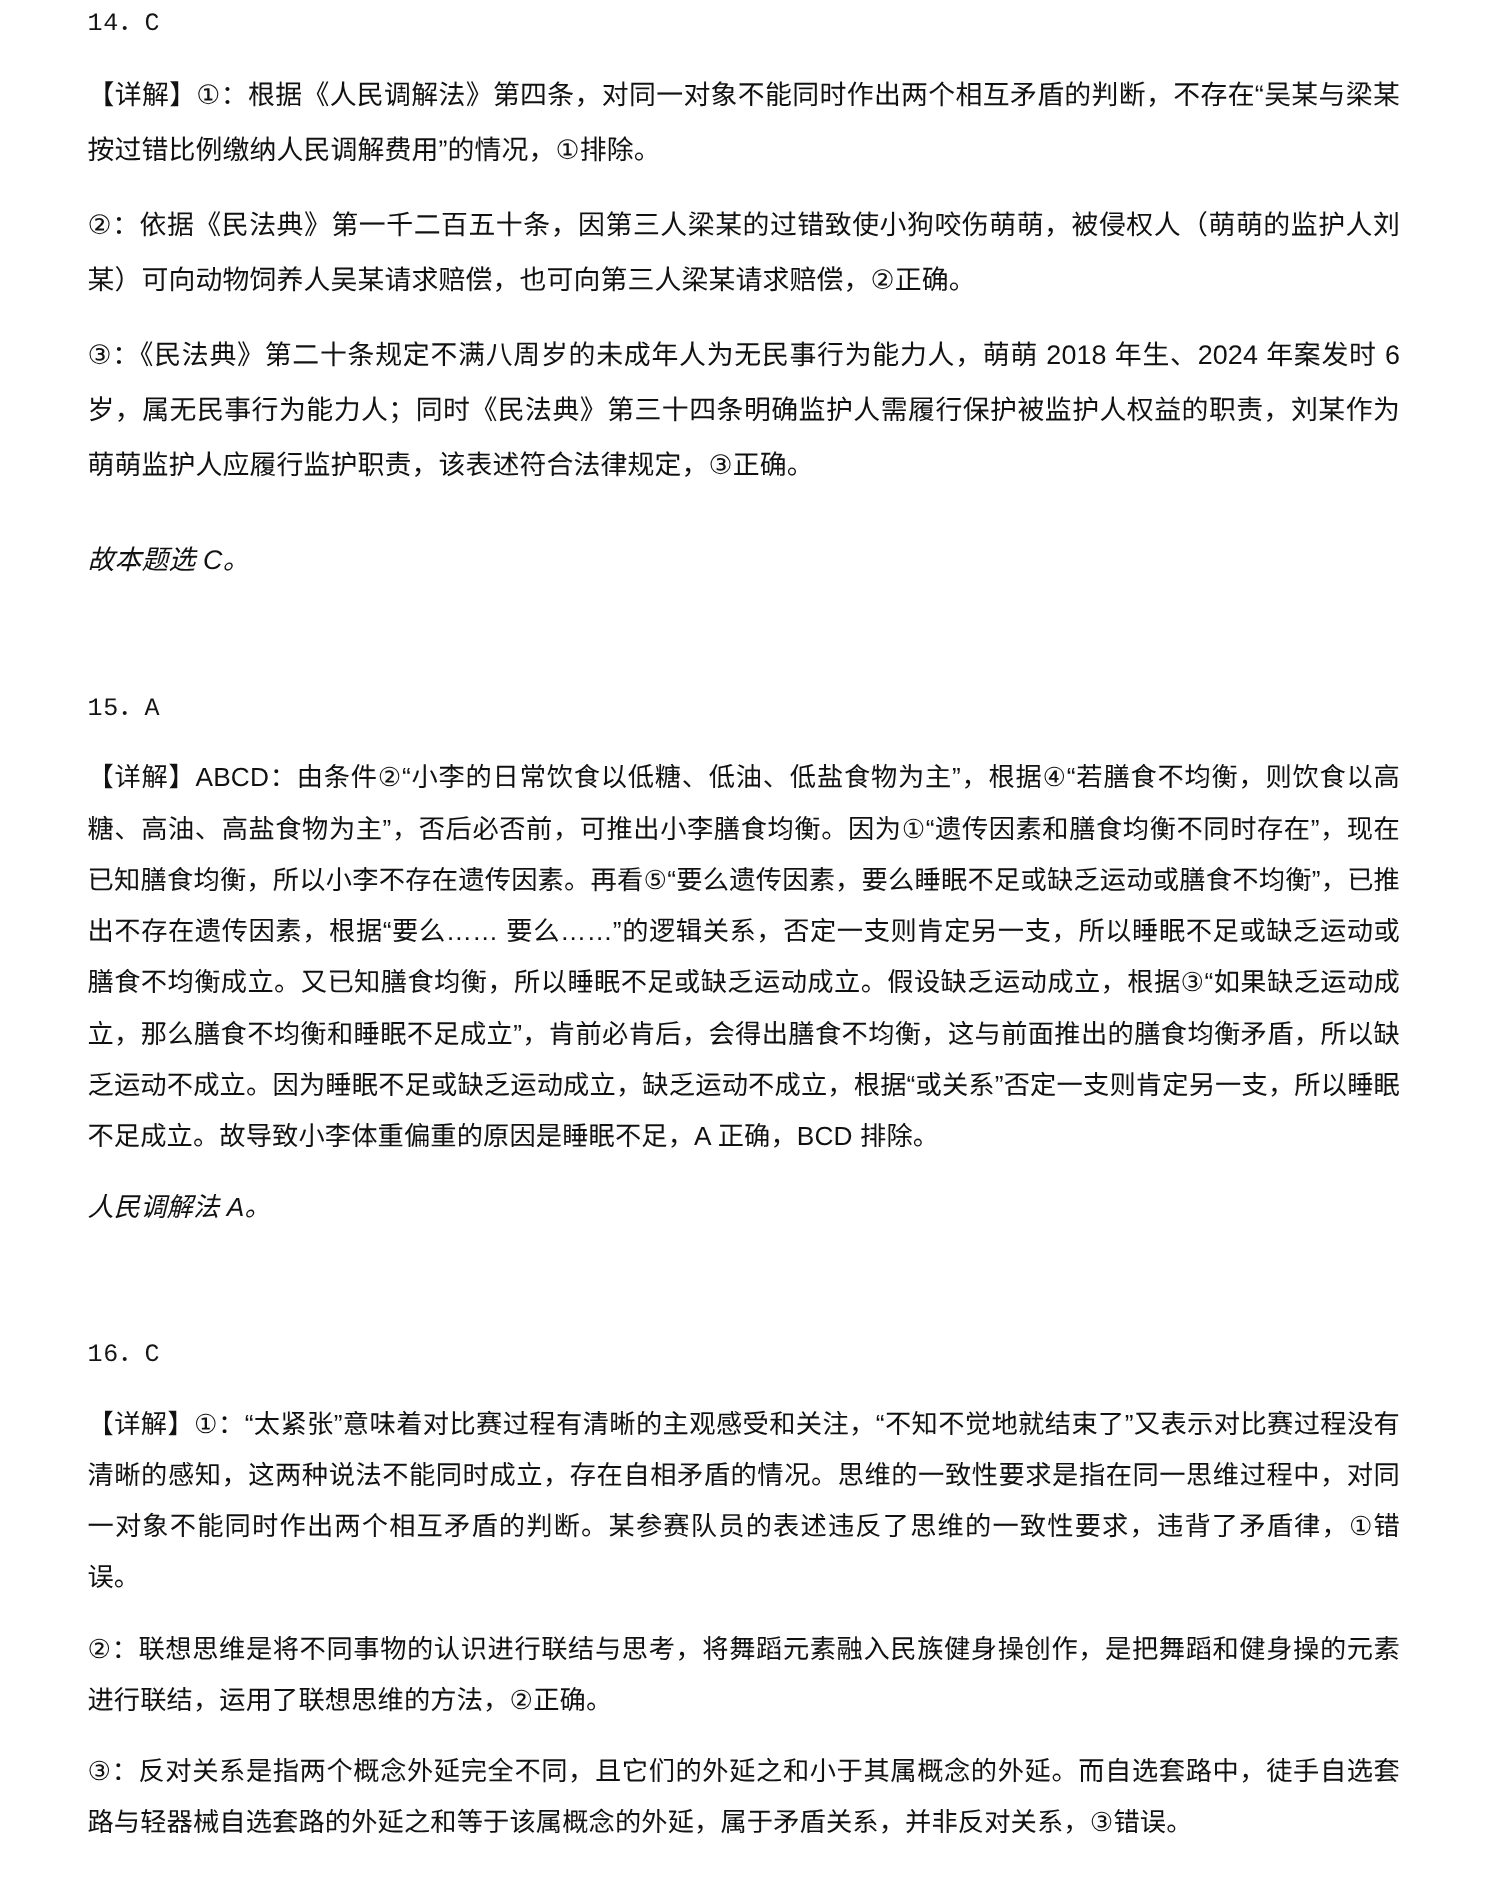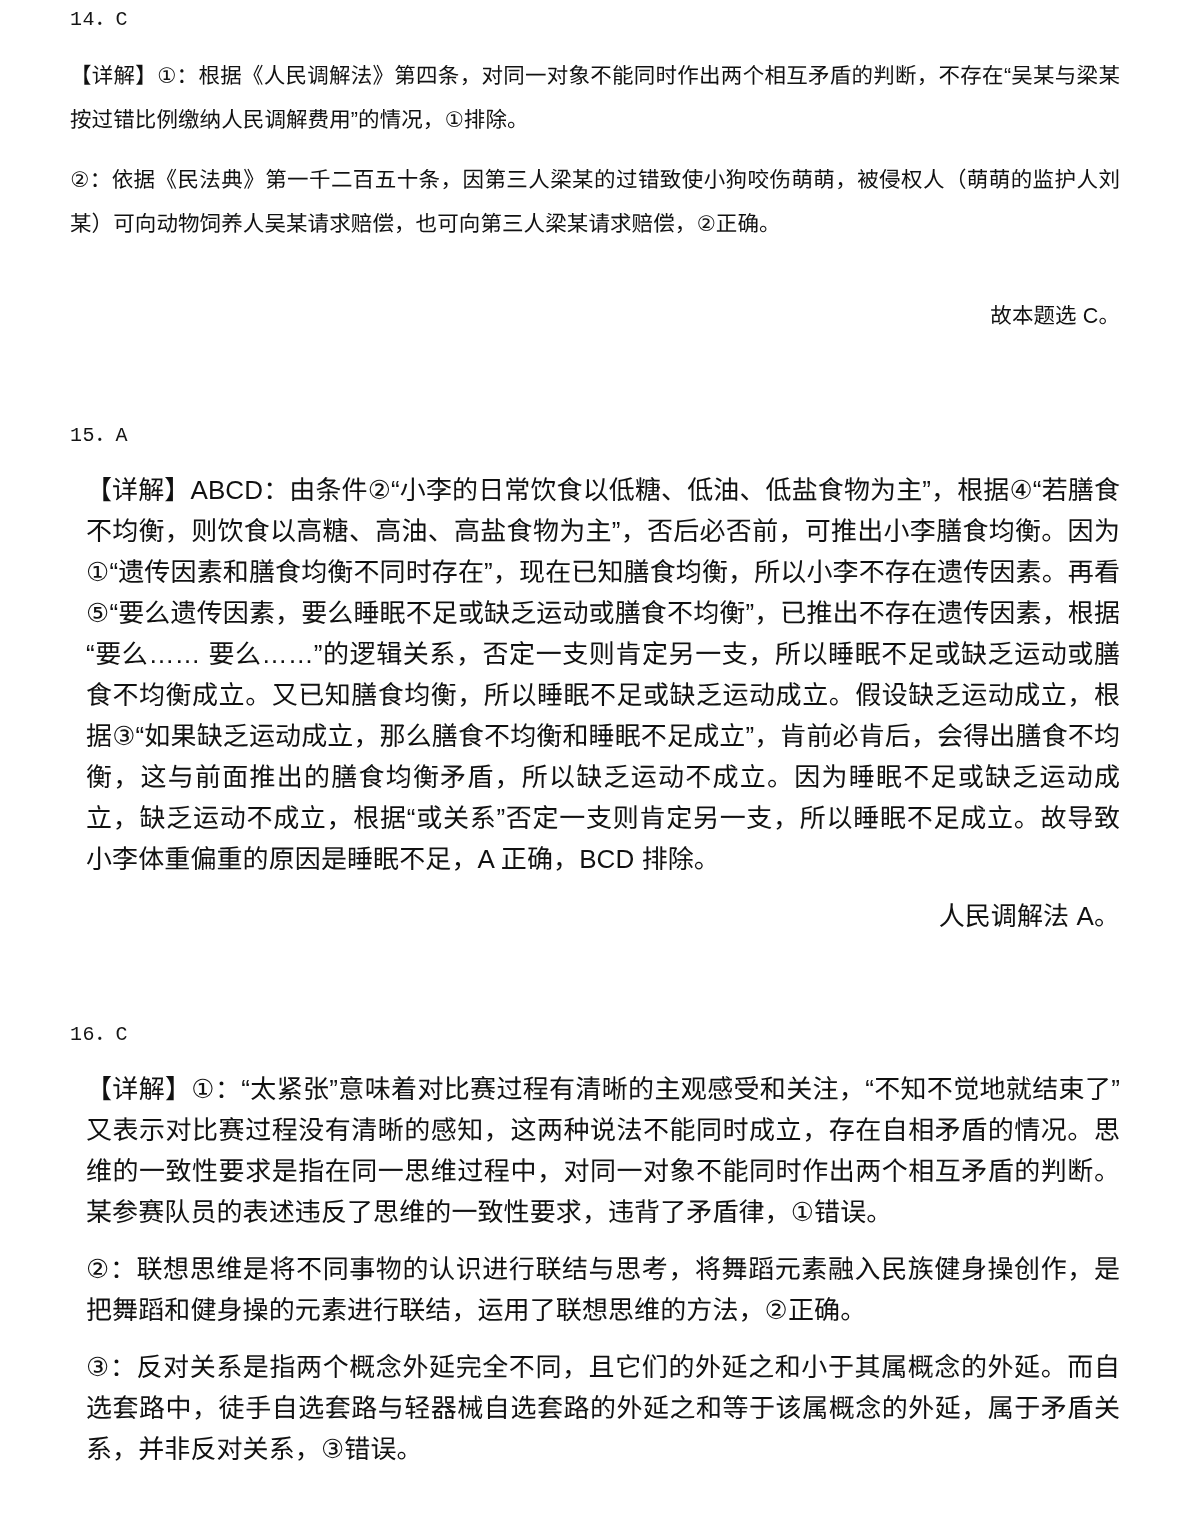--- a/index.html
+++ b/index.html
@@ -44,26 +44,26 @@
     text-align: justify;
     text-justify: inter-character;
     color: #111111;
     letter-spacing: 0.1px;
     word-break: break-all;
   }
   .para.lastline-left {
     text-align-last: left;
   }
   .para.compact {
-    font-size: 26px;
+    font-size: 21px;
     line-height: 41px;
-    margin-left: 16px;
   }
   .short {
-    text-align: right;
+    text-align: left;
+    font-style: italic;
   }
   .gap-s  { height: 16px; }
   .gap-m  { height: 22px; }
   .gap-section { height: 86px; }
   .gap-top { height: 8px; }
 </style>
 </head>
 <body>
 
 <div class="page">
@@ -76,20 +76,21 @@
     <div class="gap-m"></div>
 
     <div class="para lastline-left">【详解】①：根据《人民调解法》第四条，对同一对象不能同时作出两个相互矛盾的判断，不存在“吴某与梁某按过错比例缴纳人民调解费用”的情况，①排除。</div>
 
     <div class="gap-s"></div>
 
     <div class="para lastline-left">②：依据《民法典》第一千二百五十条，因第三人梁某的过错致使小狗咬伤萌萌，被侵权人（萌萌的监护人刘某）可向动物饲养人吴某请求赔偿，也可向第三人梁某请求赔偿，②正确。</div>
 
     <div class="gap-s"></div>
 
+    <div class="para lastline-left">③：《民法典》第二十条规定不满八周岁的未成年人为无民事行为能力人，萌萌 2018 年生、2024 年案发时 6 岁，属无民事行为能力人；同时《民法典》第三十四条明确监护人需履行保护被监护人权益的职责，刘某作为萌萌监护人应履行监护职责，该表述符合法律规定，③正确。</div>
 
     <div class="gap-s"></div>
 
 
     <div class="gap-s"></div>
 
     <div class="para short">故本题选 C。</div>
   </div>
 
   <div class="gap-section"></div>

